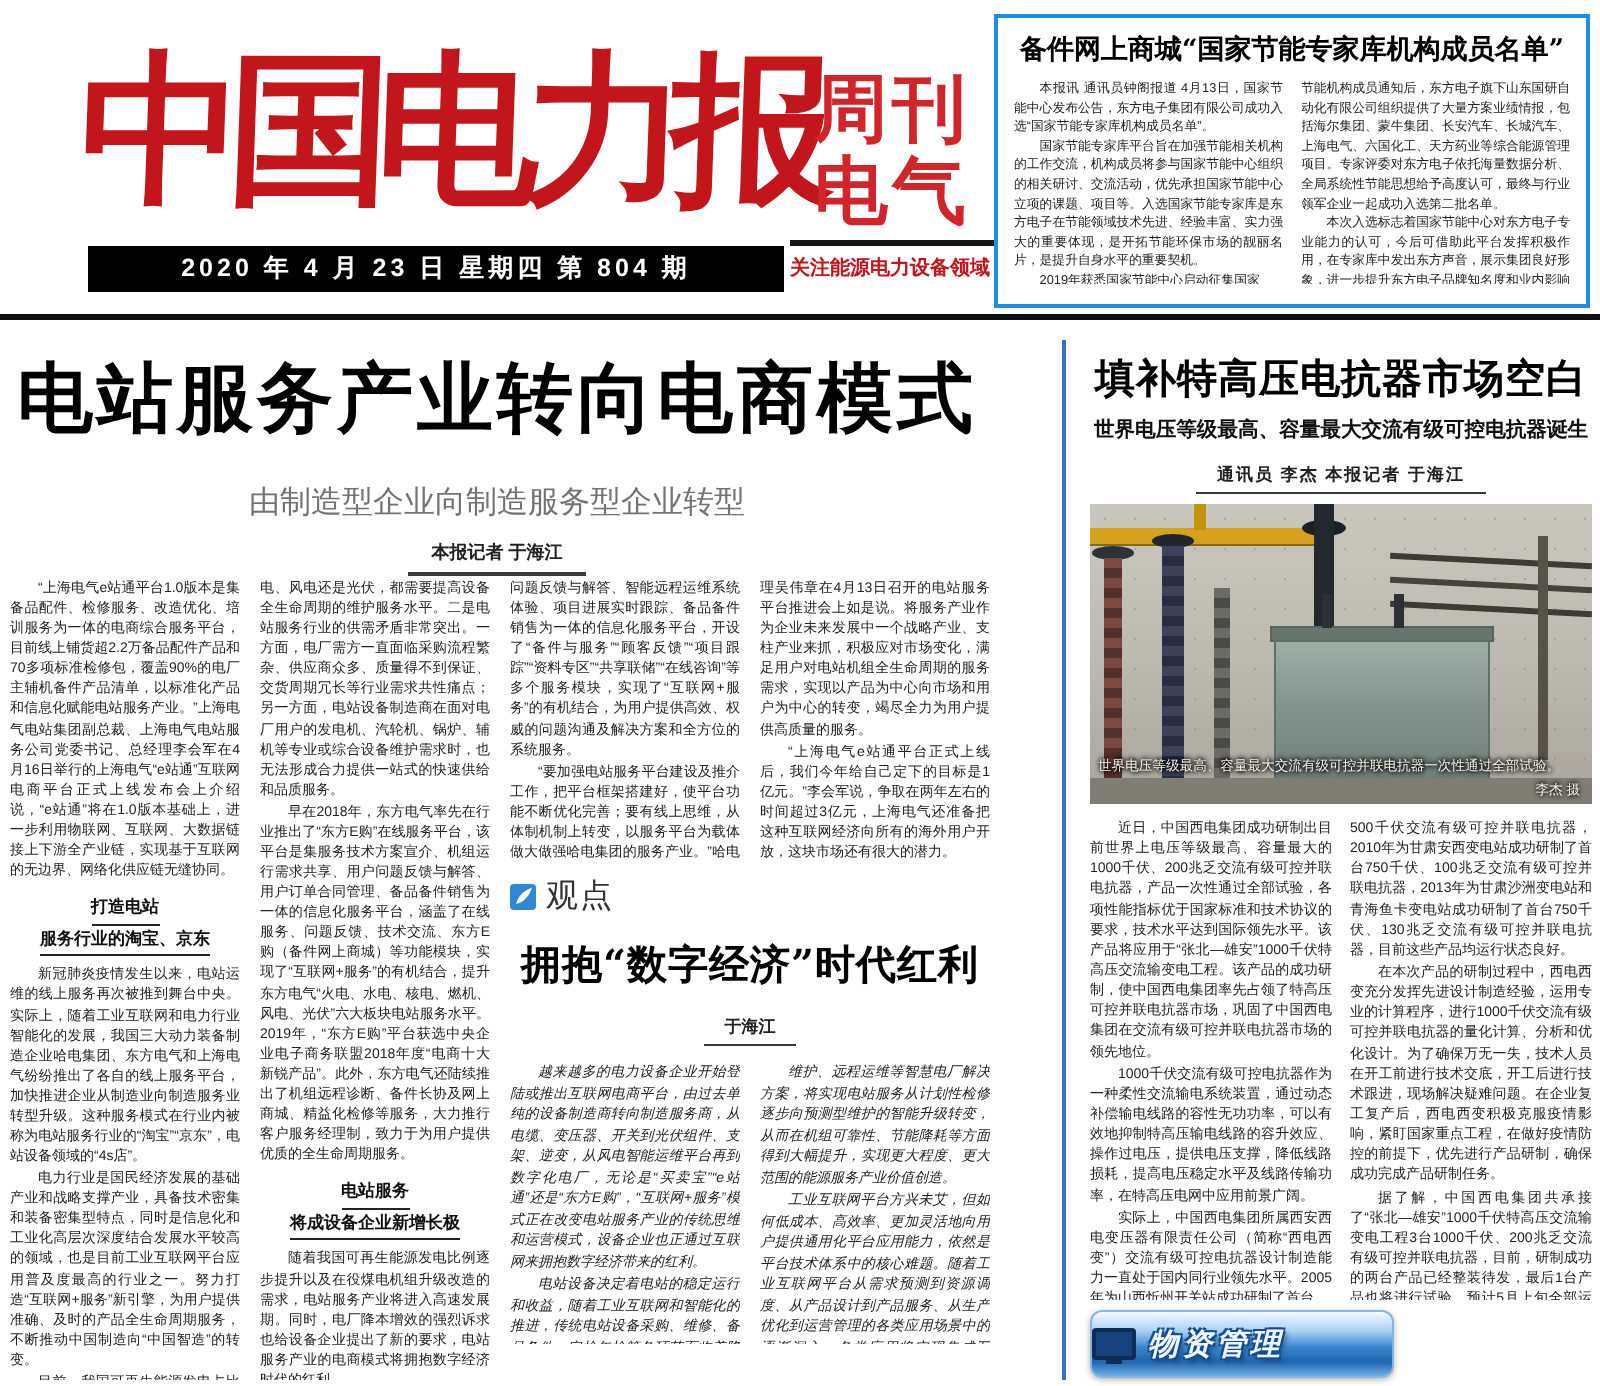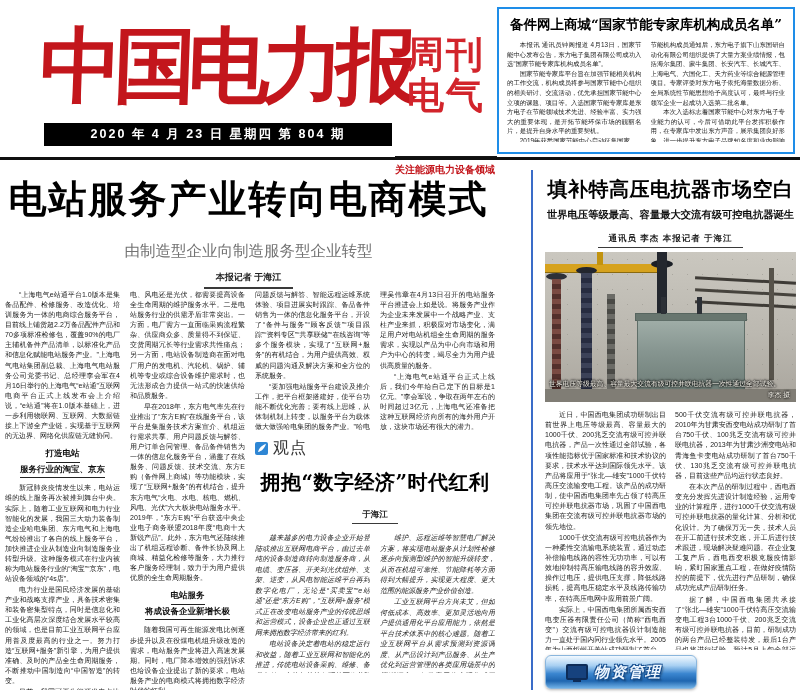--- a/index.html
+++ b/index.html
@@ -21,21 +21,21 @@
     text-align:center; line-height:23px; letter-spacing:2px;
   }
   .weekly {
     position:absolute; left:399px; top:34px; width:94px;
     font-family:"DejaVu Serif", serif; font-weight:bold; font-size:37px;
     color:#d2242b; text-align:center; line-height:1.12; letter-spacing:2px;
   }
   .slogan {
     position:absolute; left:395px; top:120px; width:102px;
     border-top:3px solid #151515; padding-top:4px;
-    font-size:10px; font-weight:bold; color:#c3161c; white-space:nowrap;margin-top:36px;
+    font-size:10px; font-weight:bold; color:#c3161c; white-space:nowrap;
   }
   
   .top-box {
     position:absolute; left:497px; top:7px; width:298px; height:147px;
     border:2px solid #1e8de8; background:#fff; padding:5px 8px 4px;
   }
   .top-box h2 {
     font-family:"DejaVu Serif", serif; font-size:13.5px; font-weight:bold;
     text-align:center; color:#000; margin:2px 0 6px; white-space:nowrap;
   }
@@ -145,21 +145,21 @@
   .ra-body {
     position:absolute; left:545px; top:410px; width:251px; height:240px;
     display:flex; gap:9px; overflow:hidden;
   }
   .ra-col { width:121px; overflow:hidden; font-size:7px; line-height:1.45; text-align:justify; color:#222; }
   
   .logo-banner {
     position:absolute; left:545px; top:655px; width:152px; height:34px;
     border-radius:6px; border:1px solid #8ab6dd;
     background:linear-gradient(180deg,#f2f9ff 0%,#a8d0f2 30%,#3b86d0 55%,#1f66b0 78%,#6fb0e6 100%);
-    display:flex; align-items:center; gap:6px; padding:0 20px;
+    display:flex; align-items:center; gap:6px; padding:0 0;
     box-shadow:0 1px 3px rgba(0,0,0,.3);
   }
   .logo-monitor { width:22px; height:16px; background:#16427e; border:2px solid #0d2c58; border-radius:2px; position:relative; flex:none; }
   .logo-monitor::after { content:""; position:absolute; left:5px; bottom:-4px; width:8px; height:3px; background:#0d2c58; }
   .logo-text {
     font-size:15px; font-weight:bold; font-style:italic; letter-spacing:2px; color:#edf6ff;
     text-shadow:1px 1px 0 #144d8f, -1px 1px 0 #144d8f, 1px -1px 0 #144d8f, -1px -1px 0 #144d8f, 2px 2px 2px rgba(0,0,0,.35);
     white-space:nowrap;
   }
 </style>

